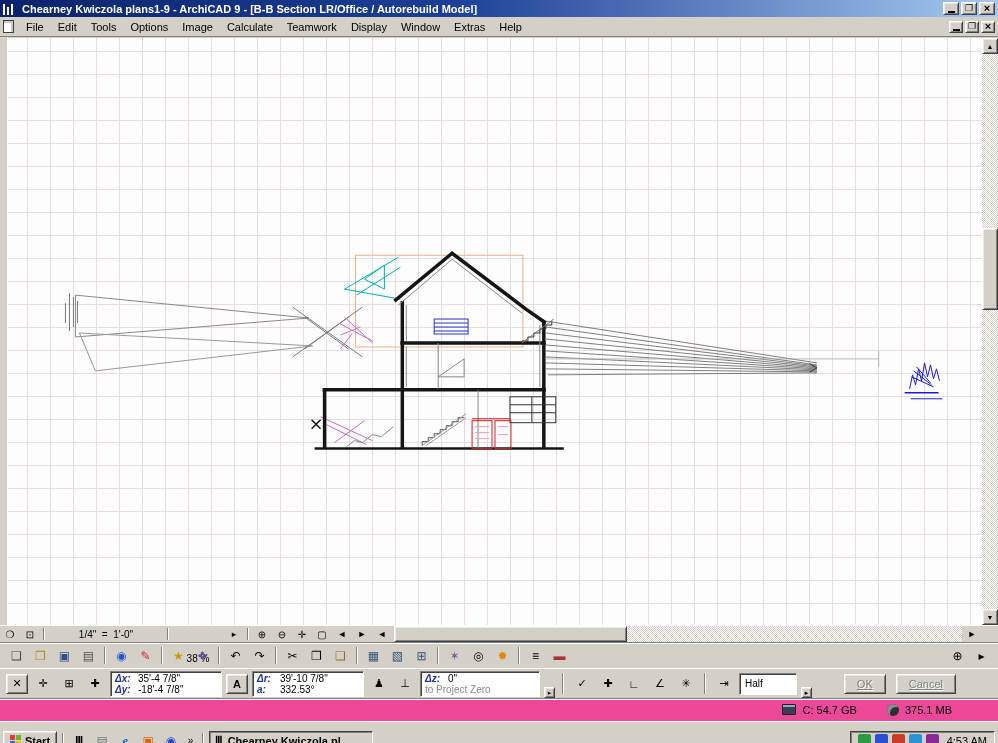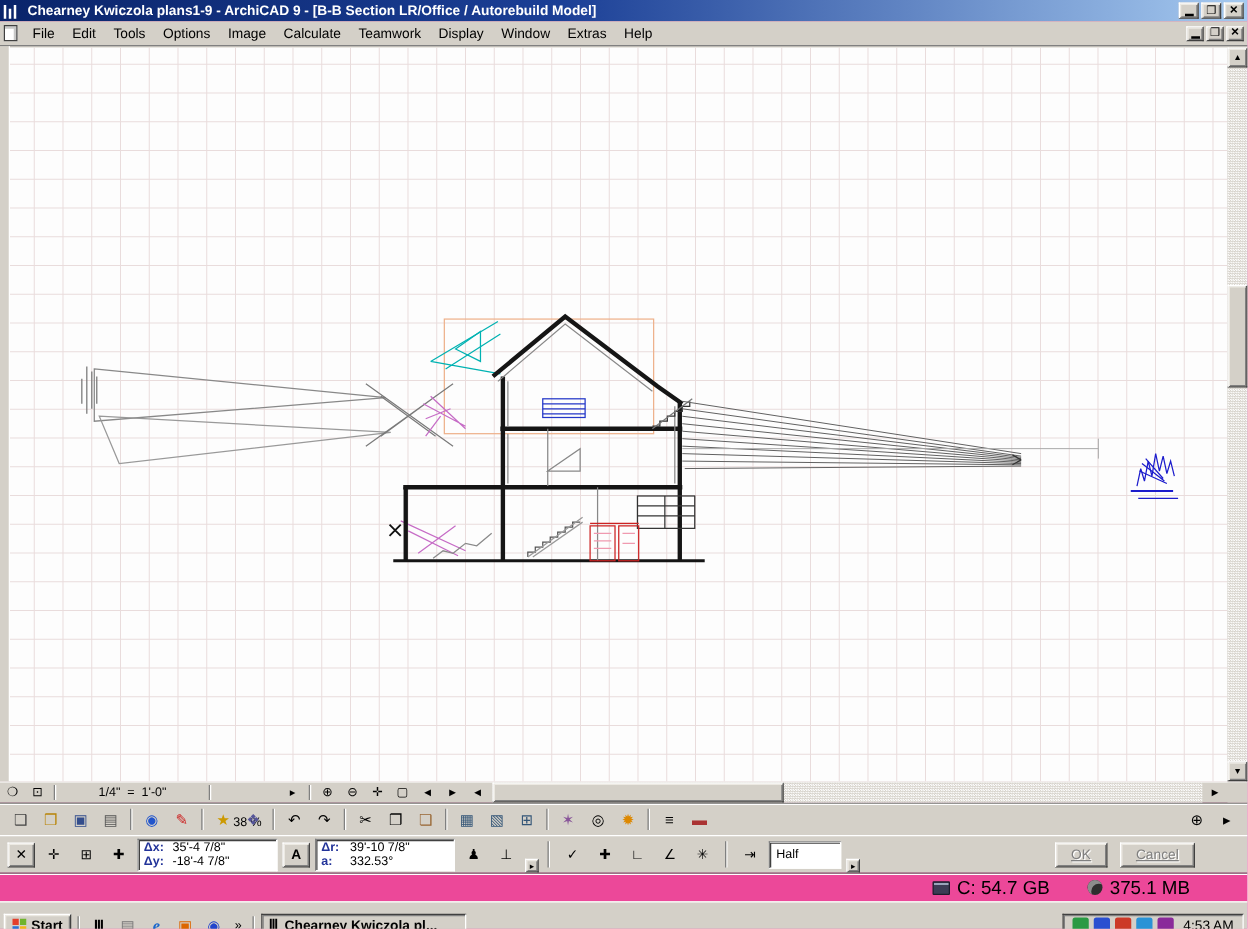--- a/index.html
+++ b/index.html
@@ -74,33 +74,33 @@
   .tsep { width:0; align-self:stretch; margin:4px 3px; border-left:1px solid #808080; border-right:1px solid #fff; }
   .spacer { flex:1; }
 
   
   .coordbar { height:30px; display:flex; align-items:center; gap:4px; padding:0 6px;
               background:#d4d0c8; border-top:1px solid #fff; }
   .cb-btn { width:22px; height:20px; display:flex; align-items:center; justify-content:center; font-size:11px; }
   .coord-group { display:flex; flex-direction:column; justify-content:space-between;
                  height:26px; padding:1px 4px; font-size:10px; min-width:112px; }
   .crow { display:flex; gap:4px; line-height:11px; white-space:nowrap; }
-  .clabel { color:#223399; font-weight:bold; min-width:19px; }
+  .clabel { color:#223399; font-style:italic; font-weight:bold; min-width:19px; }
   .muted { color:#8a8a8a; }
   .dd-btn { width:11px; height:11px; display:flex; align-items:center; justify-content:center;
             font-size:7px; align-self:flex-end; }
   .half-box { min-width:58px; height:22px; display:flex; align-items:center; padding:0 5px; font-size:10px; }
   .btn { height:20px; padding:0 12px; display:flex; align-items:center; justify-content:center; font-size:11px;text-decoration:underline; }
   .btn.disabled { color:#808080; text-shadow:1px 1px 0 #fff; }
   .okc { margin-left:auto; display:flex; gap:10px; margin-right:36px; }
 
   
   .appstatus { height:23px; display:flex; align-items:center; justify-content:flex-end; gap:30px;
                padding-right:46px; border-top:1px solid #808080; box-shadow: inset 0 1px 0 #fff; }
-  .ind { display:flex; align-items:center; gap:6px; font-size:15px; }
+  .ind { display:flex; align-items:flex-start; gap:6px; font-size:11px; }
   .disk-ico { width:14px; height:11px; background:#3c3c55; border:1px solid #1c1c2c; border-radius:1px;
               box-shadow: inset 0 2px 0 #9aa4bb; }
   .mem-ico { width:12px; height:12px; border-radius:50%; background:#2e2e2e; box-shadow: inset 3px 3px 0 #8c8c8c; }
 
   
   .taskbar { height:38px; display:flex; align-items:center; gap:3px; padding:0 3px;
              background:#d4d0c8; border-top:1px solid #fff;justify-content:flex-end; }
   .start { height:19px; display:flex; align-items:center; gap:4px; padding:0 6px; font-weight:bold; }
   .flag { width:11px; height:11px; display:grid; grid-template-columns:1fr 1fr; grid-template-rows:1fr 1fr; gap:1px; }
   .flag i:nth-child(1){background:#e33e2b} .flag i:nth-child(2){background:#6fb42c}
@@ -349,20 +349,29 @@
         </span>
       <span class="crow">
           <span class="clabel">a:</span>
           <span class="cval">332.53°</span>
         </span>
     </span>
 
     <span class="cb-btn">♟</span>
     <span class="cb-btn">⊥</span>
 
+    <span class="coord-group field" style="min-width:120px">
+      <span class="crow">
+          <span class="clabel">Δz:</span>
+          <span class="cval">0"</span>
+        </span>
+      <span class="crow">
+          <span class="muted">to Project Zero</span>
+        </span>
+    </span>
     <span class="dd-btn raised">▸</span>
 
     <span class="tsep"></span>
     <span class="cb-btn">✓</span>
     <span class="cb-btn">✚</span>
     <span class="cb-btn">∟</span>
     <span class="cb-btn">∠</span>
     <span class="cb-btn">✳</span>
     <span class="tsep"></span>
     <span class="cb-btn">⇥</span>

